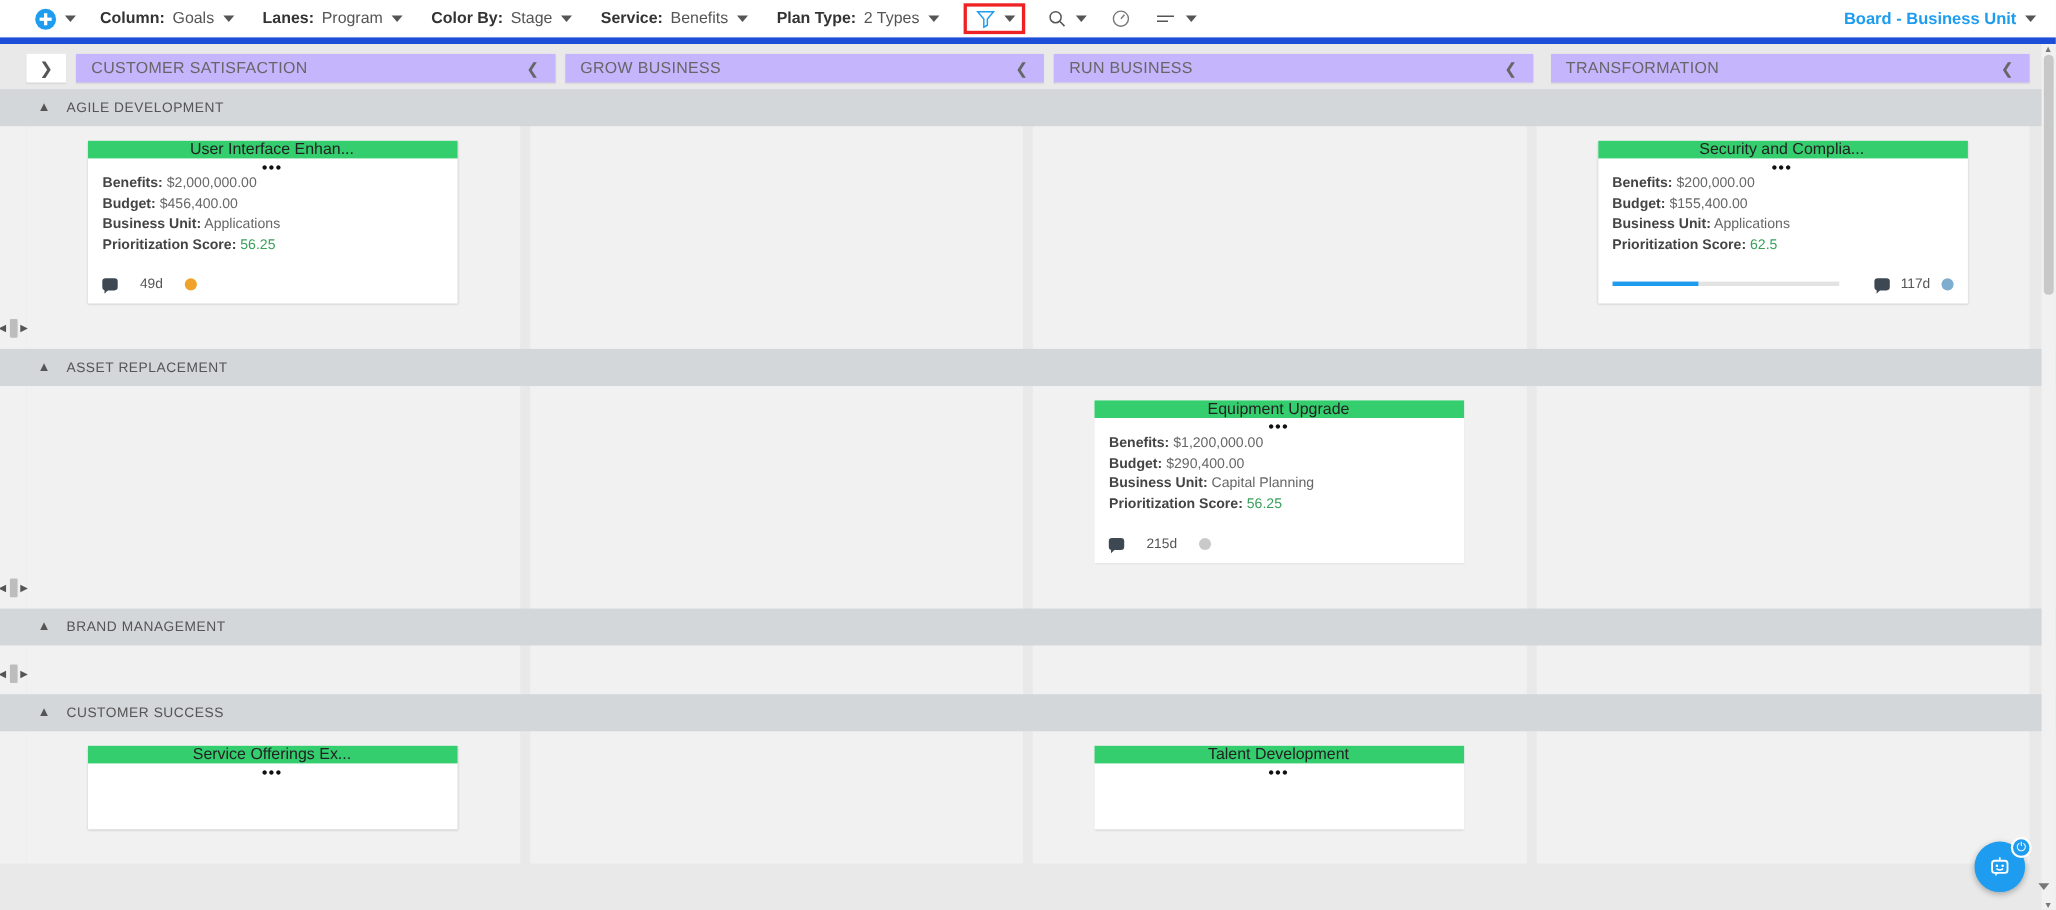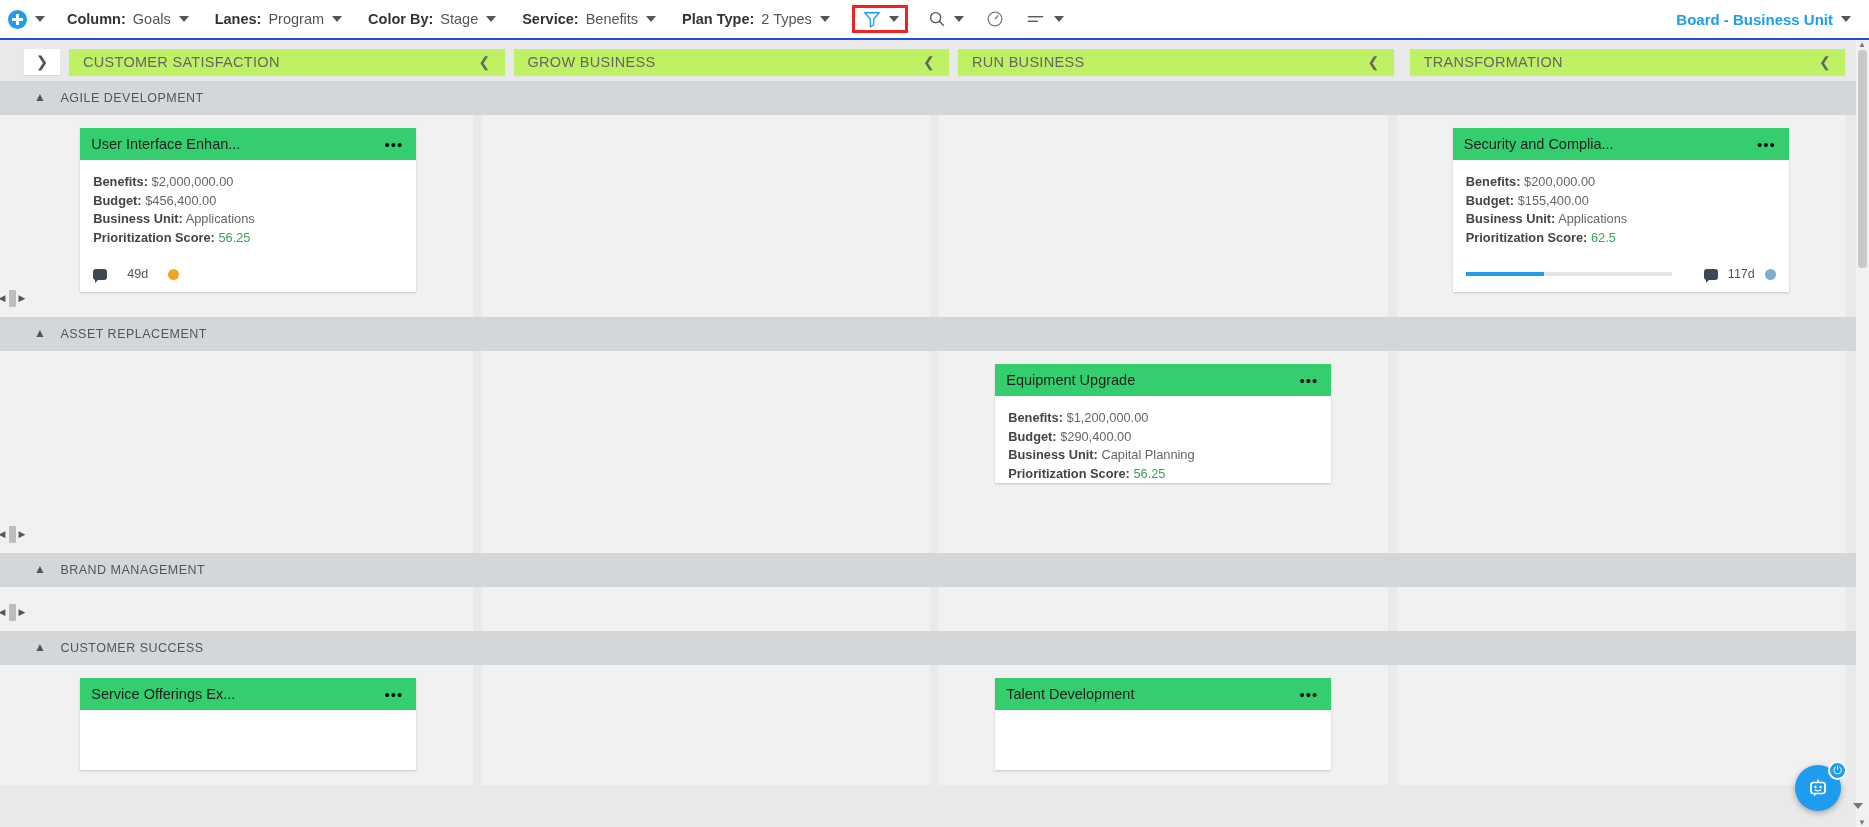--- a/index.html
+++ b/index.html
@@ -7,24 +7,24 @@
     width: 1869px; height: 827px;
     font-family: "Liberation Sans", sans-serif;
     background: #e9e9e9;
     overflow: hidden;
   }
 
   
   .toolbar {
     height: 40px;
     background: #ffffff;
-    border-bottom: 2px solid #1d4ed8;
+    border-bottom: 6px solid #1d4ed8;
     display: flex;
     align-items: center;
-    padding: 0 18px 0 0;
+    padding: 0 18px 0 24px;
     position: relative;
     z-index: 30;
   }
   .tb-group {
     display: flex; align-items: center;
     margin-right: 26px;
     font-size: 14.5px;
     white-space: nowrap;
     cursor: pointer;
   }
@@ -87,21 +87,21 @@
     background: #fff;
     margin-left: 24px;
     display: flex; align-items: center; justify-content: center;
     color: #555; font-size: 15px;
     cursor: pointer;
     box-shadow: 0 1px 1px rgba(0,0,0,.08);
   }
   .col-head {
     flex: 1;
     height: 26px;
-    background: #bef264;
+    background: #c4b5fd;
     margin-left: 9px;
     margin-right: 0;
     display: flex; align-items: center; justify-content: space-between;
     padding: 0 14px;
     color: #666;
     font-size: 14.5px;
     letter-spacing: .3px;
     box-shadow: 0 1px 1px rgba(0,0,0,.08);
   }
   .col-head:last-child { margin-right: 24px; margin-left: 16px; }
@@ -156,26 +156,27 @@
 
   
   .card {
     width: 336px;
     background: #fff;
     box-shadow: 0 1px 2px rgba(0,0,0,.18);
     margin-bottom: 12px;
   }
   .card-head {
     background: #35ce6e;
-    height: 32px;
+    height: 16px;
     display: flex; align-items: center; justify-content: space-between;
     padding: 0 13px 0 11px;
     color: #222;
     font-size: 14.5px;
     cursor: pointer;
+    flex-direction: column;
   }
   .card-menu { letter-spacing: 1px; font-size: 15px; color: #111; cursor: pointer; }
   .card-body { padding: 13px 13px 0 13px; }
   .fld { font-size: 12.8px; color: #555; line-height: 18.6px; }
   .fld b { color: #444; font-weight: bold; }
   .fld .v { color: #666; }
   .fld .v.score { color: #3a9f5a; }
   .card-foot {
     display: flex; align-items: center;
     padding: 10px 13px 11px 13px;
@@ -463,20 +464,27 @@
           </div>
           <div class="fld">
             <b>Business Unit:</b>
             <span class="v">Capital Planning</span>
           </div>
           <div class="fld">
             <b>Prioritization Score:</b>
             <span class="v score">56.25</span>
           </div>
         </div>
+        <div class="card-foot" style="padding-top:20px;">
+          <div class="foot-left">
+            <span class="bubble" style="margin-left:0;"></span>
+            <span class="dur">215d</span>
+            <span class="dot" style="background:#c9c9c9;"></span>
+          </div>
+        </div>
       </div>
     </div>
 
     <div class="cell empty" style="margin-right:24px;"></div>
   </div>
 
   <div class="lane-head">
     <span class="lane-chevron">▲</span>
     <span>BRAND MANAGEMENT</span>
   </div>

